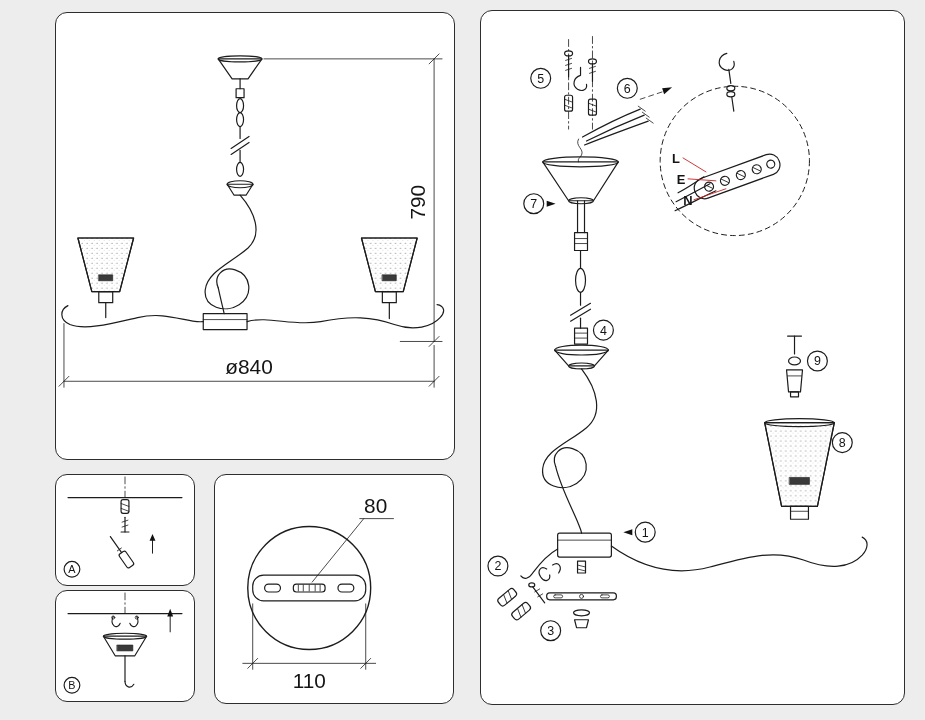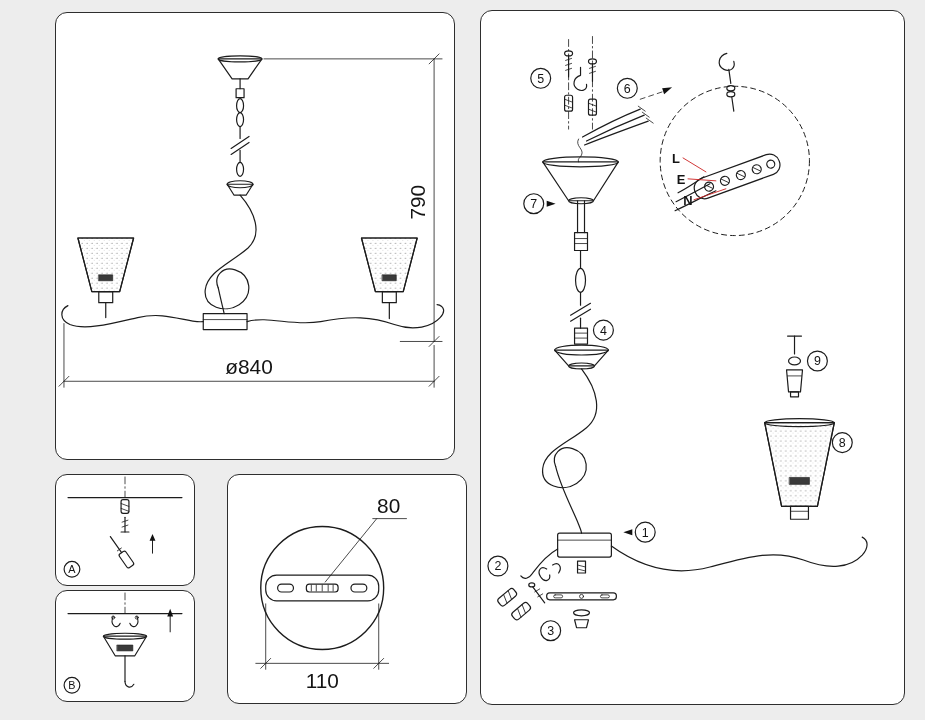--- a/index.html
+++ b/index.html
@@ -16,21 +16,21 @@
   .panel{
     position:absolute;
     background:#ffffff;
     border:1.6px solid #2e2e2e;
     border-radius:12px;
     box-sizing:border-box;
   }
   #panel-overview{left:55px;top:12px;width:400px;height:448px;}
   #panel-step-a{left:55px;top:474px;width:140px;height:112px;}
   #panel-step-b{left:55px;top:590px;width:140px;height:112px;}
-  #panel-plate{left:227px;top:474px;width:240px;height:230px;}
+  #panel-plate{left:214px;top:474px;width:240px;height:230px;}
   #panel-assembly{left:480px;top:10px;width:425px;height:695px;}
   .panel svg{display:block;width:100%;height:100%;}
 
   
   .draw path,.draw line,.draw rect,.draw ellipse,.draw circle,.draw polyline{
     stroke:#1c1c1c;stroke-width:1.2;fill:none;
     stroke-linecap:round;stroke-linejoin:round;
   }
   .thin{stroke-width:0.8 !important;}
   .dash{stroke-dasharray:5 4;}

